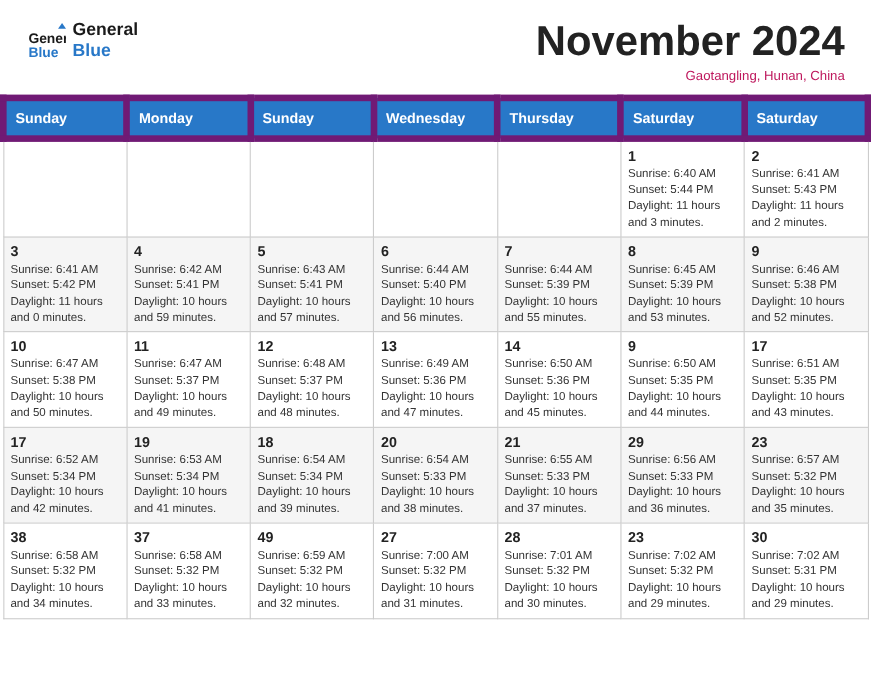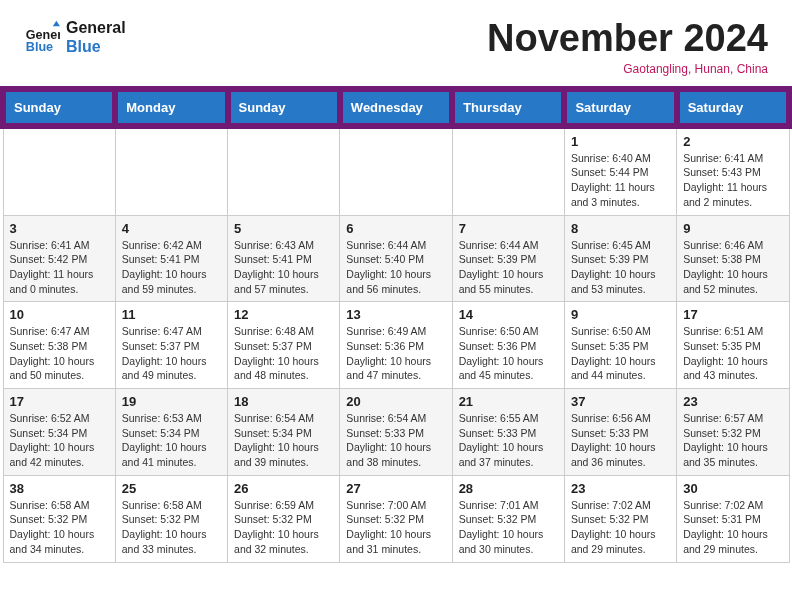--- a/index.html
+++ b/index.html
@@ -210,39 +210,39 @@
         </td>
         <td>
           <span class="day-num">20</span>
           <div class="day-info">Sunrise: 6:54 AM<br>Sunset: 5:33 PM<br>Daylight: 10 hours<br>and 38 minutes.</div>
         </td>
         <td>
           <span class="day-num">21</span>
           <div class="day-info">Sunrise: 6:55 AM<br>Sunset: 5:33 PM<br>Daylight: 10 hours<br>and 37 minutes.</div>
         </td>
         <td>
-          <span class="day-num">37</span>
+          <span class="day-num">29</span>
           <div class="day-info">Sunrise: 6:56 AM<br>Sunset: 5:33 PM<br>Daylight: 10 hours<br>and 36 minutes.</div>
         </td>
         <td>
           <span class="day-num">23</span>
           <div class="day-info">Sunrise: 6:57 AM<br>Sunset: 5:32 PM<br>Daylight: 10 hours<br>and 35 minutes.</div>
         </td>
       </tr>
       <tr class="row-odd">
         <td>
           <span class="day-num">38</span>
           <div class="day-info">Sunrise: 6:58 AM<br>Sunset: 5:32 PM<br>Daylight: 10 hours<br>and 34 minutes.</div>
         </td>
         <td>
-          <span class="day-num">25</span>
+          <span class="day-num">37</span>
           <div class="day-info">Sunrise: 6:58 AM<br>Sunset: 5:32 PM<br>Daylight: 10 hours<br>and 33 minutes.</div>
         </td>
         <td>
-          <span class="day-num">26</span>
+          <span class="day-num">49</span>
           <div class="day-info">Sunrise: 6:59 AM<br>Sunset: 5:32 PM<br>Daylight: 10 hours<br>and 32 minutes.</div>
         </td>
         <td>
           <span class="day-num">27</span>
           <div class="day-info">Sunrise: 7:00 AM<br>Sunset: 5:32 PM<br>Daylight: 10 hours<br>and 31 minutes.</div>
         </td>
         <td>
           <span class="day-num">28</span>
           <div class="day-info">Sunrise: 7:01 AM<br>Sunset: 5:32 PM<br>Daylight: 10 hours<br>and 30 minutes.</div>
         </td>

